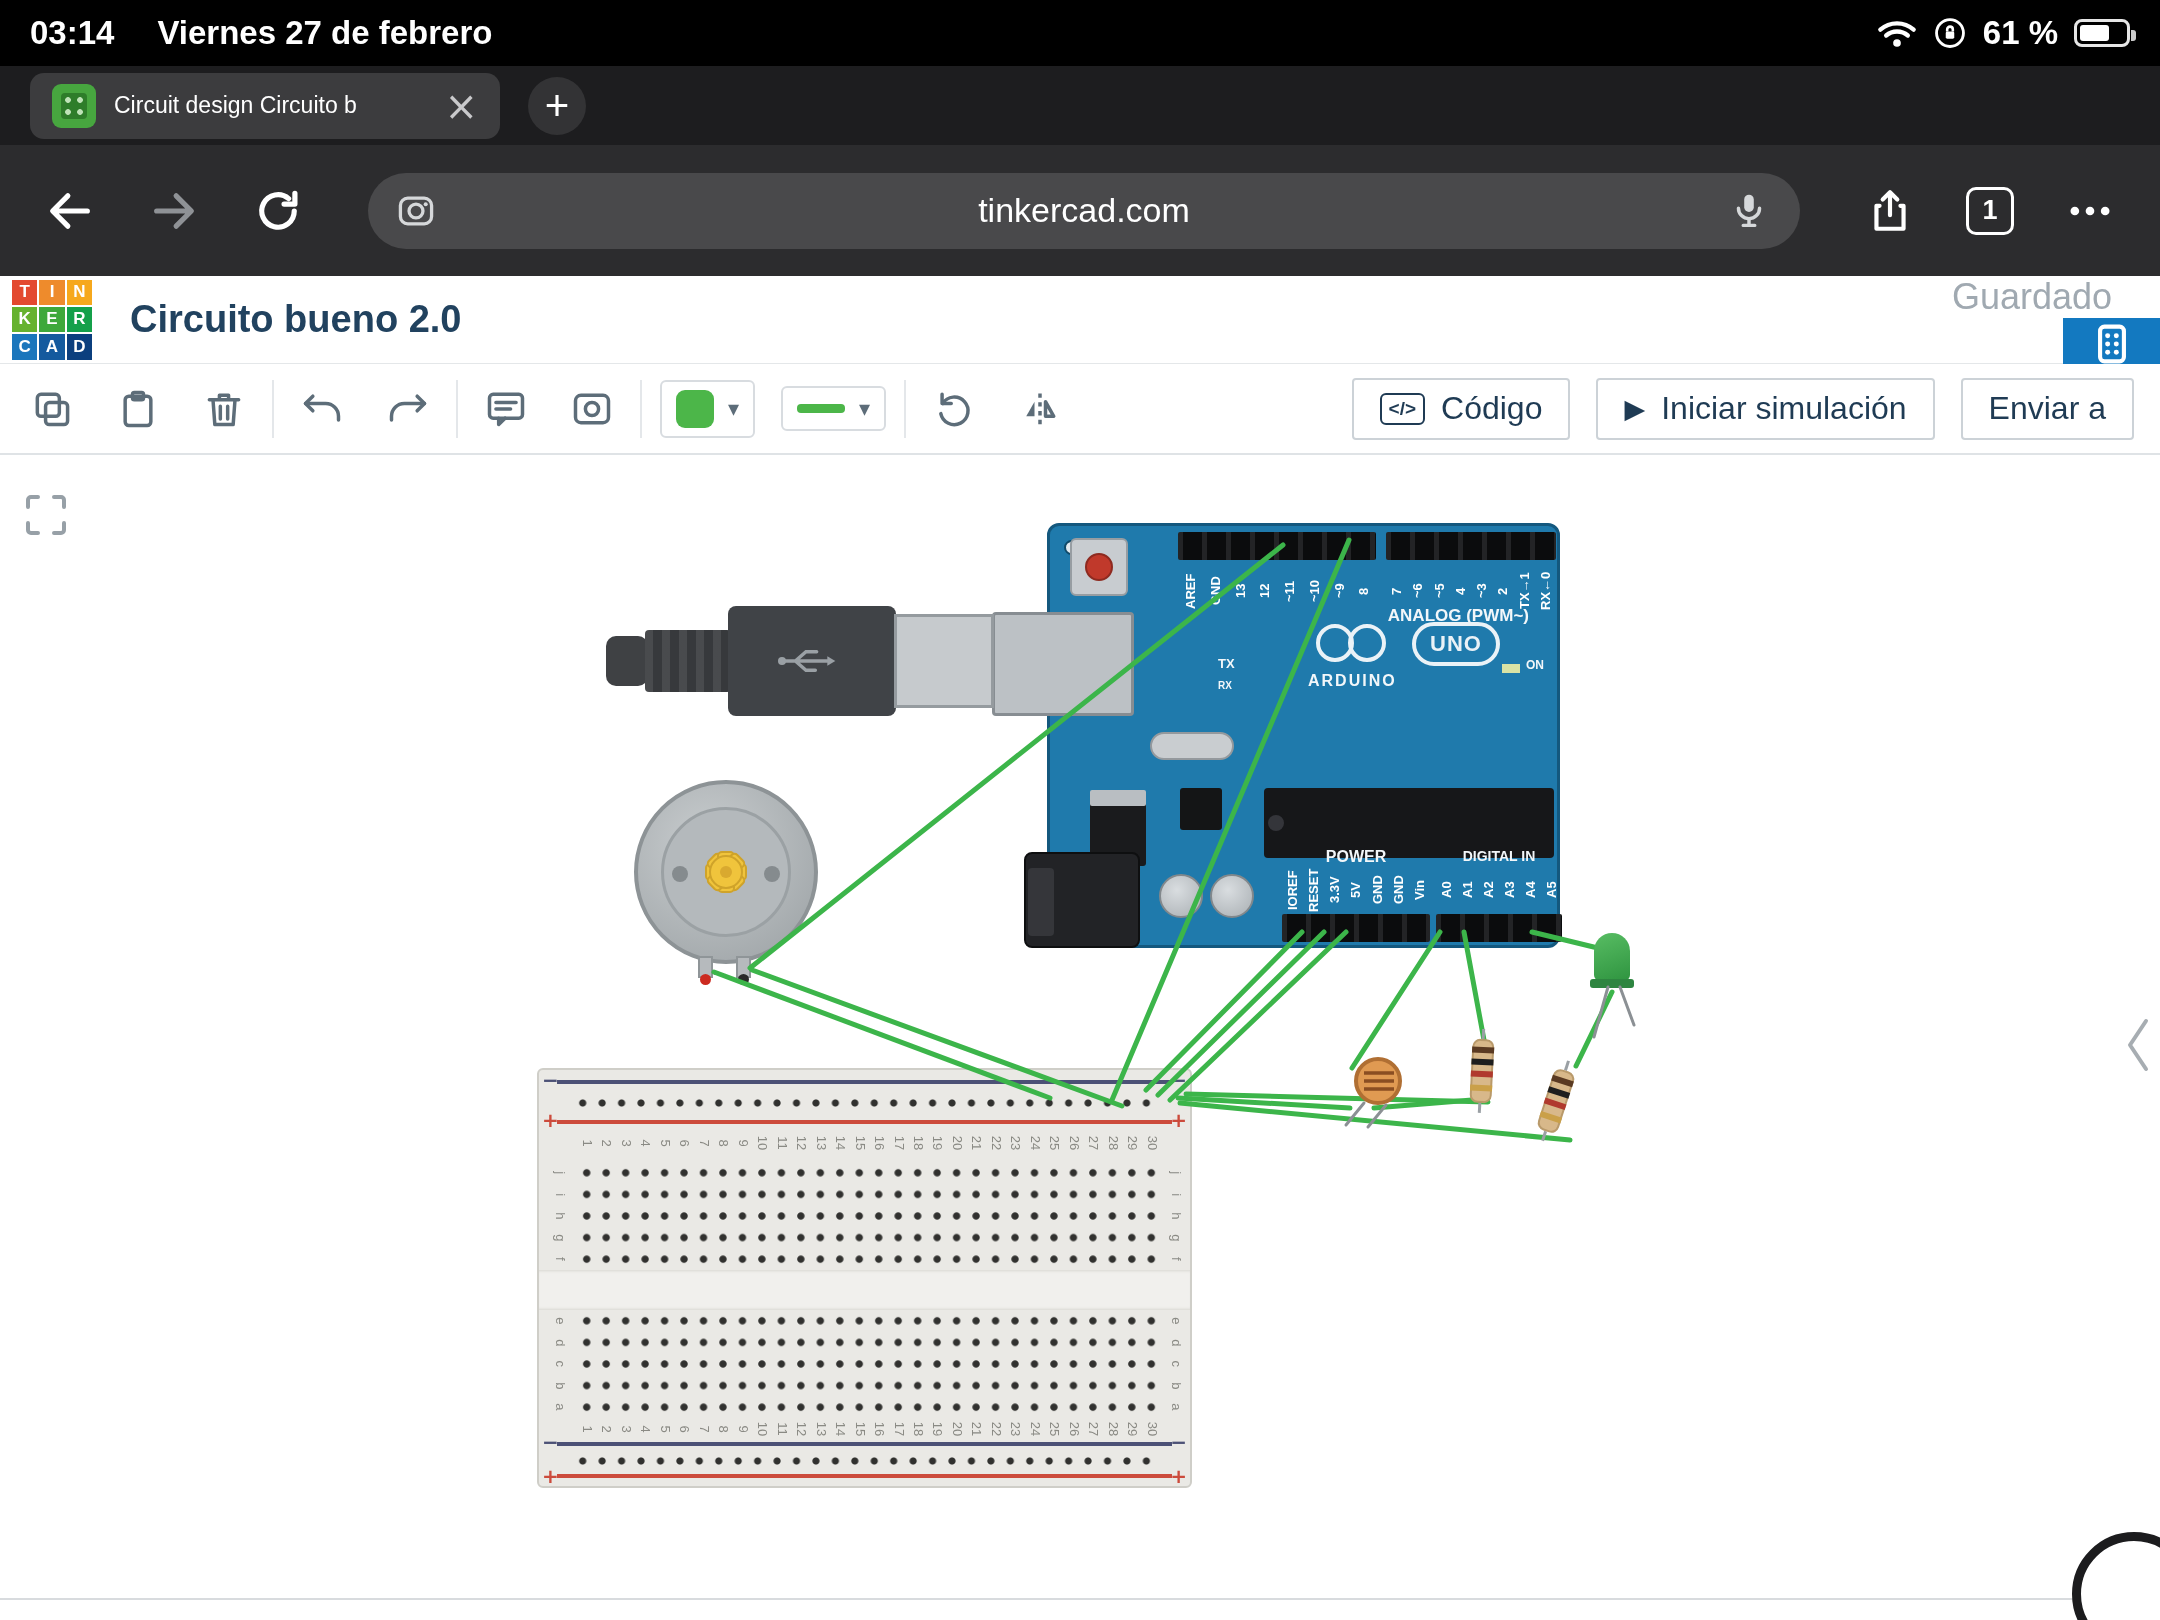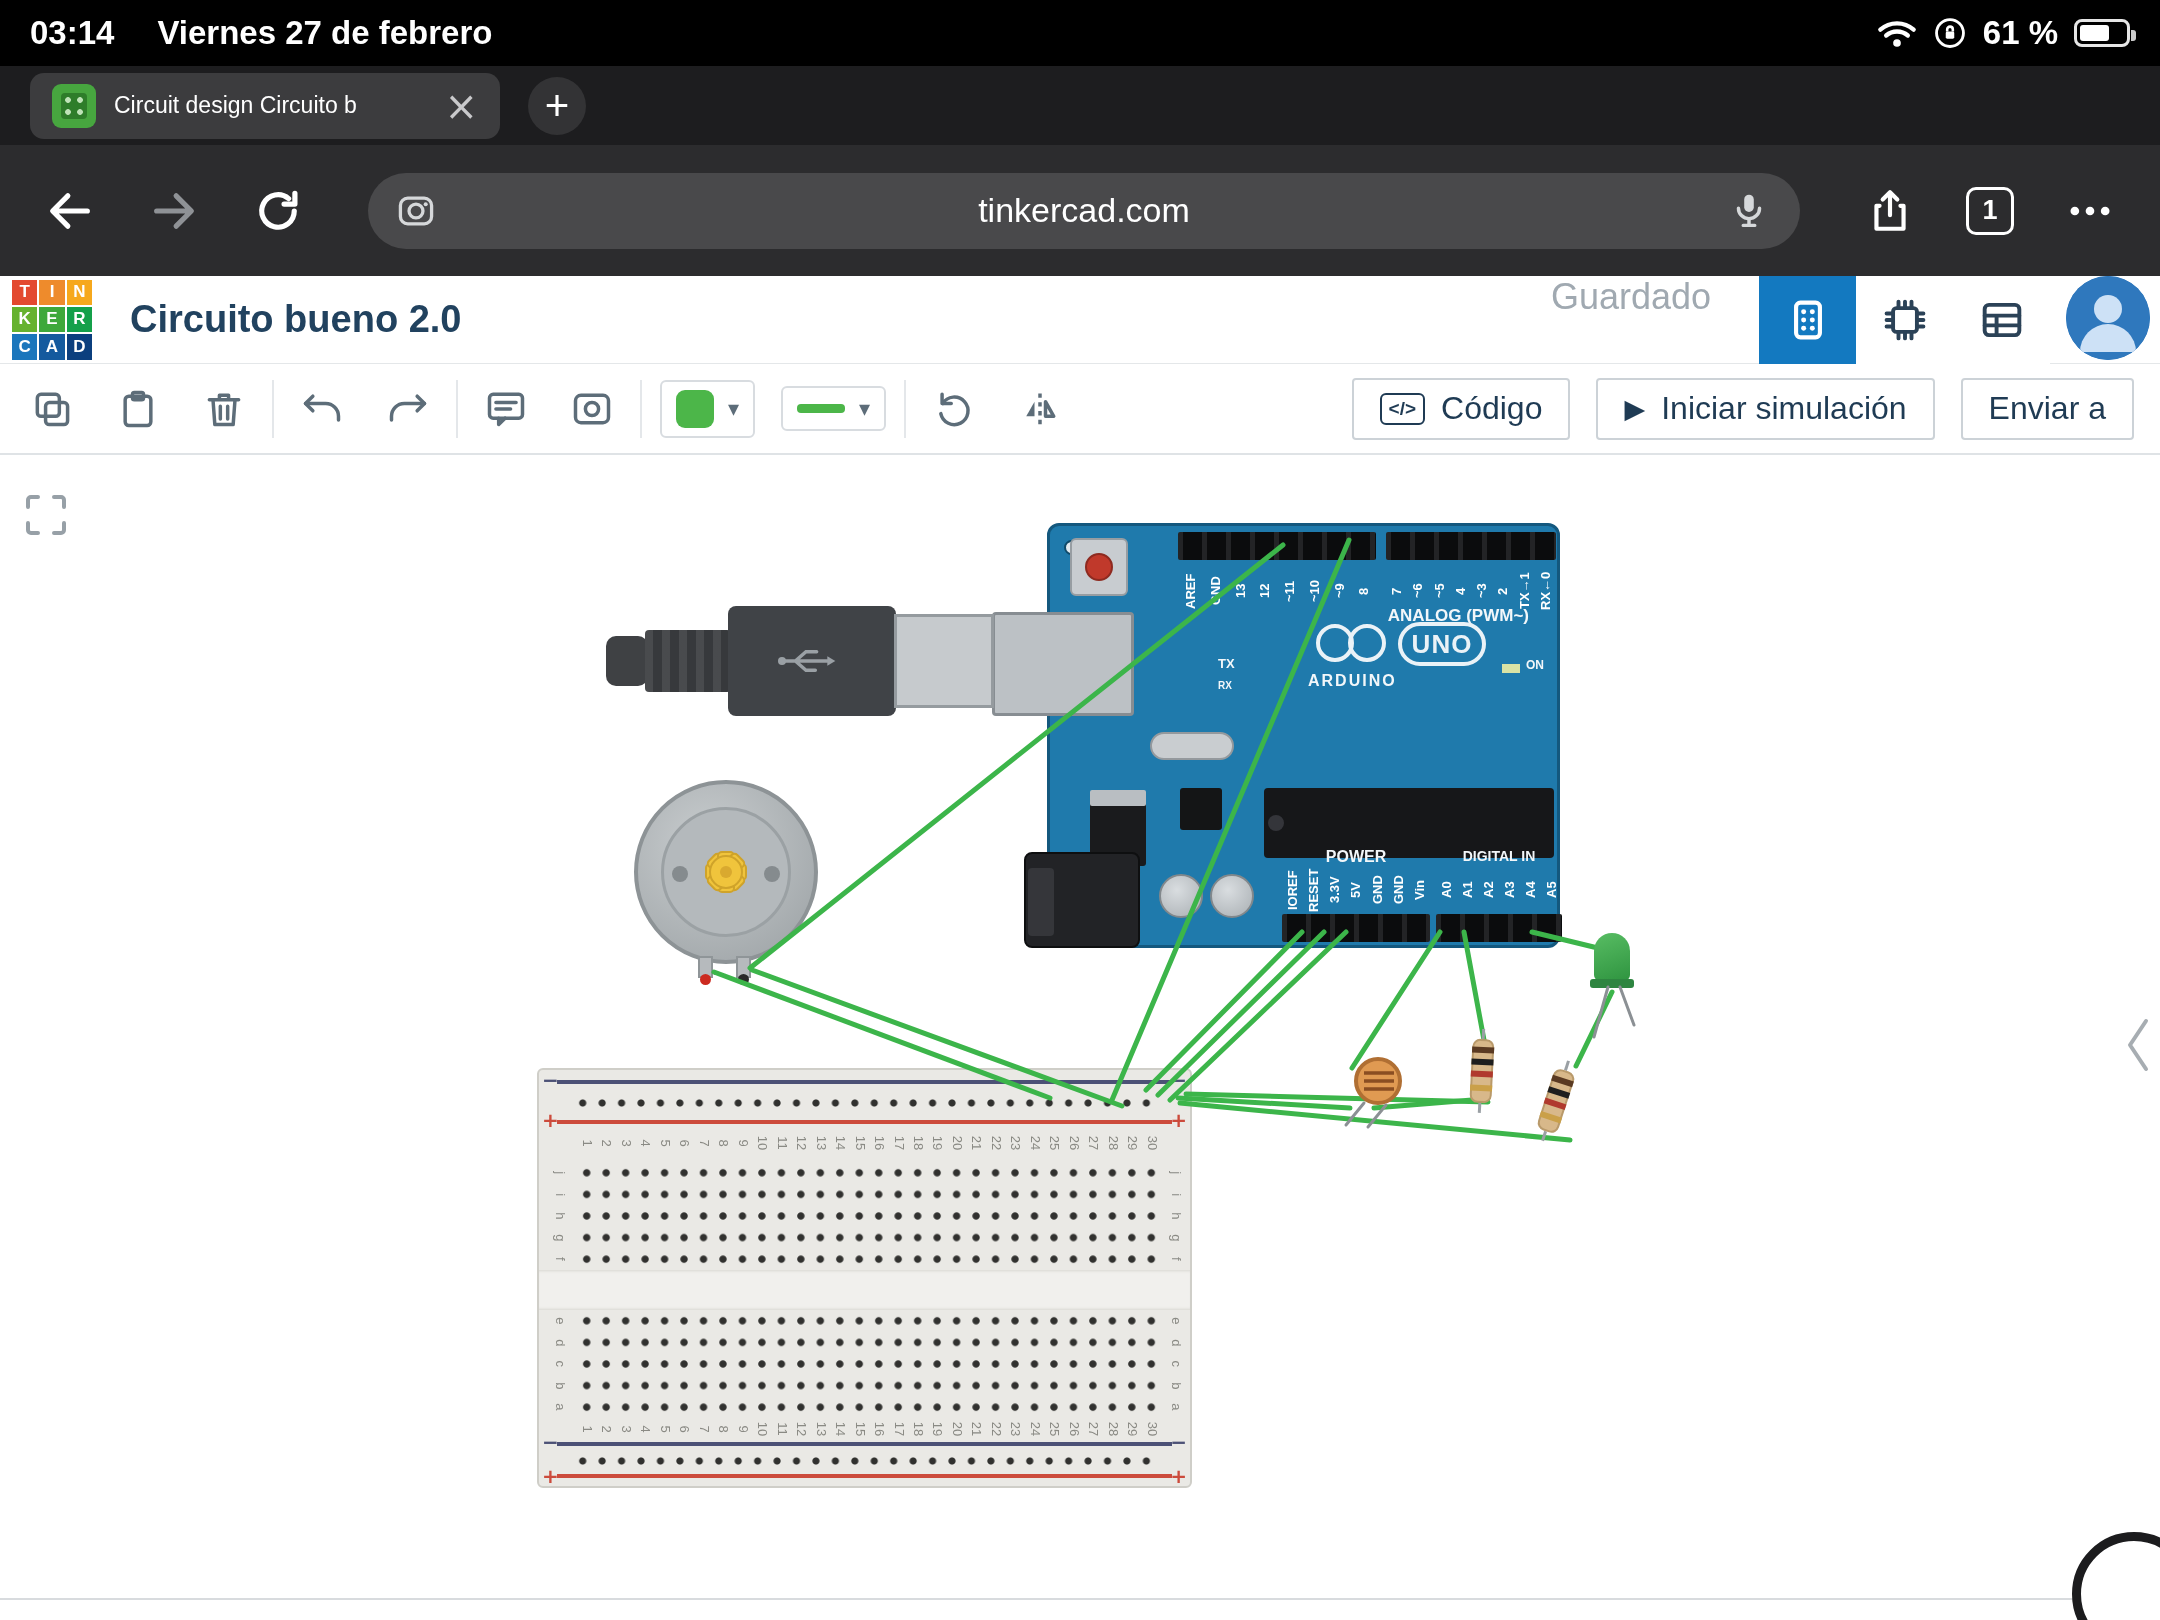--- a/index.html
+++ b/index.html
@@ -42,21 +42,21 @@
   .urlpill .righti { position:absolute; right:28px; top:15px; }
   .tabcount { width:48px; height:48px; border:3.5px solid #fff; border-radius:10px; color:#fff;
     font-size:27px; display:flex; align-items:center; justify-content:center; font-weight:700;}
 
   
   .appheader { height:88px; background:#fff; border-bottom:1px solid #e4e7e9; display:flex; align-items:center; position:relative; }
   .logo { width:84px; height:84px; margin:0 0 0 10px; display:grid; grid-template-columns:repeat(3,1fr);
     grid-template-rows:repeat(3,1fr); gap:2px; padding:2px; }
   .logo span { display:flex; align-items:center; justify-content:center; color:#fff; font-size:17px; font-weight:700; }
   .design-title { margin-left:36px; color:#21425f; font-size:38px; font-weight:700; }
-  .hdr-right { margin-left:auto; display:flex; align-items:flex-start; height:100%; }
+  .hdr-right { margin-left:auto; display:flex; align-items:flex-end; height:100%;flex-direction:column; }
   .saved { color:#a0a9b1; font-size:36px; margin-right:48px; }
   .hdr-btn { width:97px; height:88px; display:flex; align-items:center; justify-content:center; background:#fff;}
   .hdr-btn.active { background:#1379c0; }
   .avatar { width:84px; height:84px; border-radius:50%; overflow:hidden; margin:0 10px 0 16px; background:#2f78bd;}
 
   
   .editbar { height:91px; background:#fff; border-bottom:2px solid #dfe3e6; display:flex; align-items:center;
     padding:0 22px; position:relative; }
   .eb-group { display:flex; align-items:center; gap:26px; }
   .eb-sep { width:2px; height:58px; background:#e4e7ea; margin:0 18px; }
@@ -83,22 +83,22 @@
   .pinstrip { background:repeating-linear-gradient(90deg,#232426 0 5px,#0b0c0d 5px 24px); height:28px; border-radius:2px;}
   .pins { display:flex; color:#fff; font-weight:700; }
   .pins span { flex:1; writing-mode:vertical-rl; transform:rotate(180deg); font-size:13px;
     display:flex; align-items:center; justify-content:center; }
   .silk { color:#f2f7fa; font-weight:700; }
   .reset-btn { left:20px; top:12px; width:58px; height:58px; background:#c8ccd0; border:2px solid #979da2;
     border-radius:6px; display:flex; align-items:center; justify-content:center; }
   .reset-btn i { width:28px; height:28px; border-radius:50%; background:#c0392b; border:2px solid #8e2a20; }
   .usb-socket { left:-58px; top:86px; width:142px; height:104px; background:#bcc1c5; border:3px solid #878d92; border-radius:4px;}
   .logo-circ { width:38px; height:38px; border:4px solid #eaf2f7; border-radius:50%; }
-  .uno-oval { left:348px; top:96px; width:88px; height:44px; border:4px solid #eaf2f7; border-radius:22px;
-    display:flex; align-items:center; justify-content:center; color:#eaf2f7; font-size:26px; font-weight:700; letter-spacing:1px;}
+  .uno-oval { left:362px; top:96px; width:88px; height:44px; border:4px solid #eaf2f7; border-radius:22px;
+    display:flex; align-items:center; justify-content:center; color:#eaf2f7; font-size:22px; font-weight:700; letter-spacing:1px;}
   .dip { left:214px; top:262px; width:290px; height:70px; background:#161719; border-radius:4px; }
   .dip i { position:absolute; left:4px; top:27px; width:16px; height:16px; border-radius:50%; background:#34353a;}
   .cap { width:44px; height:44px; border-radius:50%; background:radial-gradient(circle at 40% 35%, #d9dde0, #a9afb3);
     border:2px solid #82888c; }
   .jack { left:-26px; top:326px; width:116px; height:96px; background:#222326; border:2px solid #0e0f10; border-radius:8px;}
   .jack i { position:absolute; left:2px; top:14px; width:26px; height:68px; background:#35363a; border-radius:4px;}
 
   
   .usb-nub { left:606px; top:181px; width:42px; height:50px; background:#3f4144; border-radius:10px; z-index:3;}
   .usb-ridge { left:645px; top:175px; width:86px; height:62px; background:#37393c; z-index:3;

